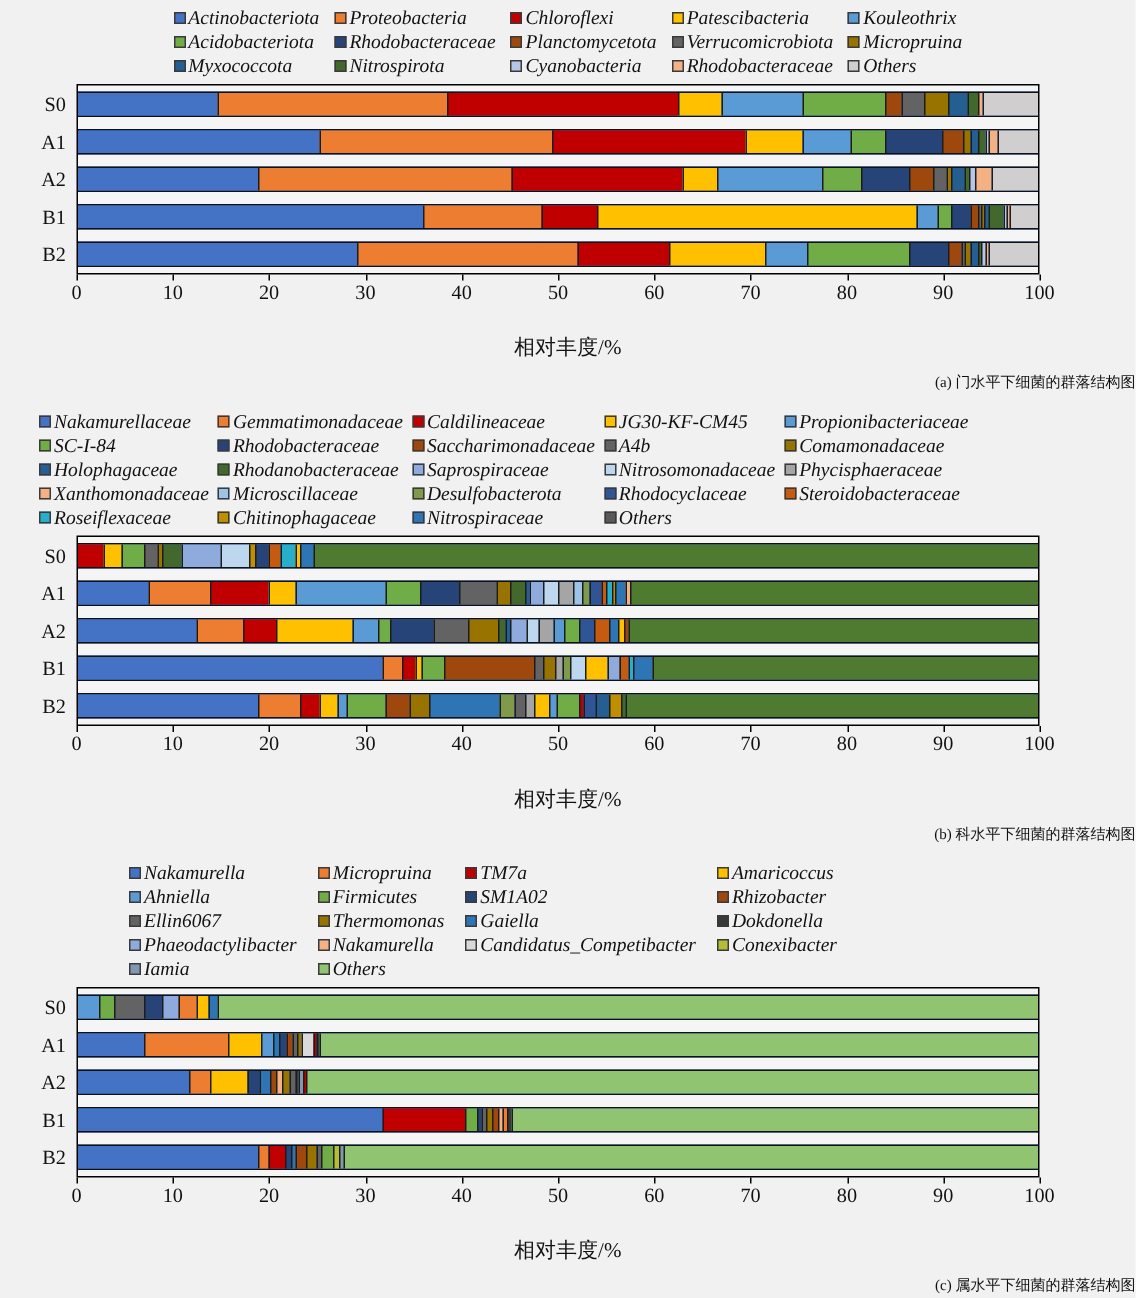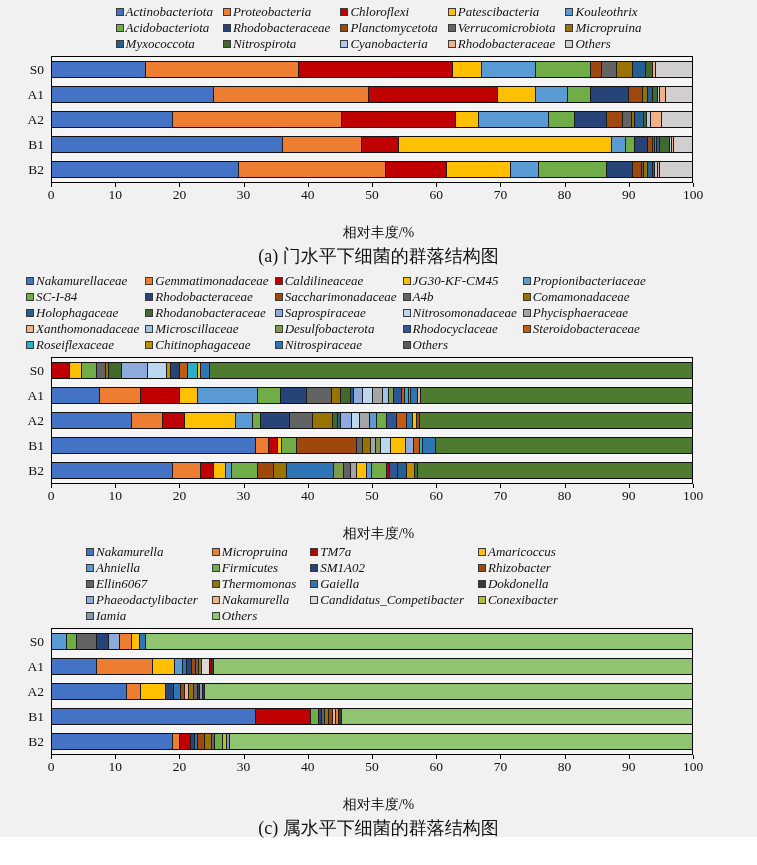--- a/index.html
+++ b/index.html
@@ -19,21 +19,21 @@
   .track:first-child{margin-top:0;}
   .track:last-child{margin-bottom:0;}
   .seg{height:100%;box-sizing:border-box;}
   .seg + .seg{border-left:1px solid #1c1c1c;}
   .row-label{position:absolute;left:-42px;width:34px;text-align:right;font-size:13.5px;line-height:15px;color:#111;}
   
   .axis{position:relative;margin-left:51px;width:642px;height:22px;}
   .tickmark{position:absolute;top:0;width:1px;height:4px;background:#000;}
   .ticklabel{position:absolute;top:4px;transform:translateX(-50%);font-size:13.5px;}
   .xlabel{text-align:center;font-size:14px;margin-top:20px;line-height:16px;}
-  .chart-caption{text-align:center;font-size:18px;margin-top:6px;margin-bottom:8px;line-height:18px;}
+  .chart-caption{text-align:right;font-size:10px;margin-top:6px;margin-bottom:8px;line-height:18px;}
 </style>
 </head>
 <body>
 
 <div class="figure">
 
   <section class="chart">
     <div class="legend legend-a">
         <div class="leg-item">
           <span class="swatch" style="background: rgb(68, 114, 196);"></span>
@@ -445,20 +445,21 @@
         <div class="tickmark" style="left: 70%;"></div>
         <span class="ticklabel" style="left: 70%;">70</span>
         <div class="tickmark" style="left: 80%;"></div>
         <span class="ticklabel" style="left: 80%;">80</span>
         <div class="tickmark" style="left: 90%;"></div>
         <span class="ticklabel" style="left: 90%;">90</span>
         <div class="tickmark" style="left: 100%;"></div>
         <span class="ticklabel" style="left: 100%;">100</span>
       </div>
     <div class="xlabel">相对丰度/%</div>
+    <div class="chart-caption">(b) 科水平下细菌的群落结构图</div>
   </section>
 
   <section class="chart">
     <div class="legend legend-c">
         <div class="leg-item">
           <span class="swatch" style="background: rgb(68, 114, 196);"></span>
           <span>Nakamurella</span>
         </div>
         <div class="leg-item">
           <span class="swatch" style="background: rgb(237, 125, 49);"></span>

